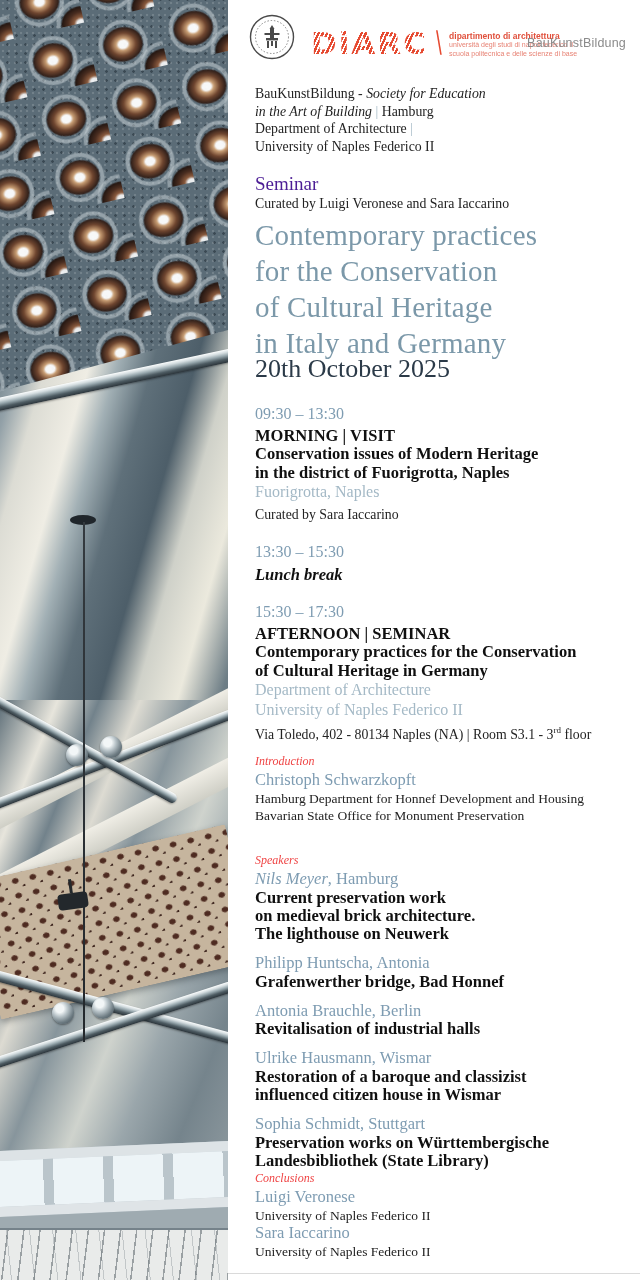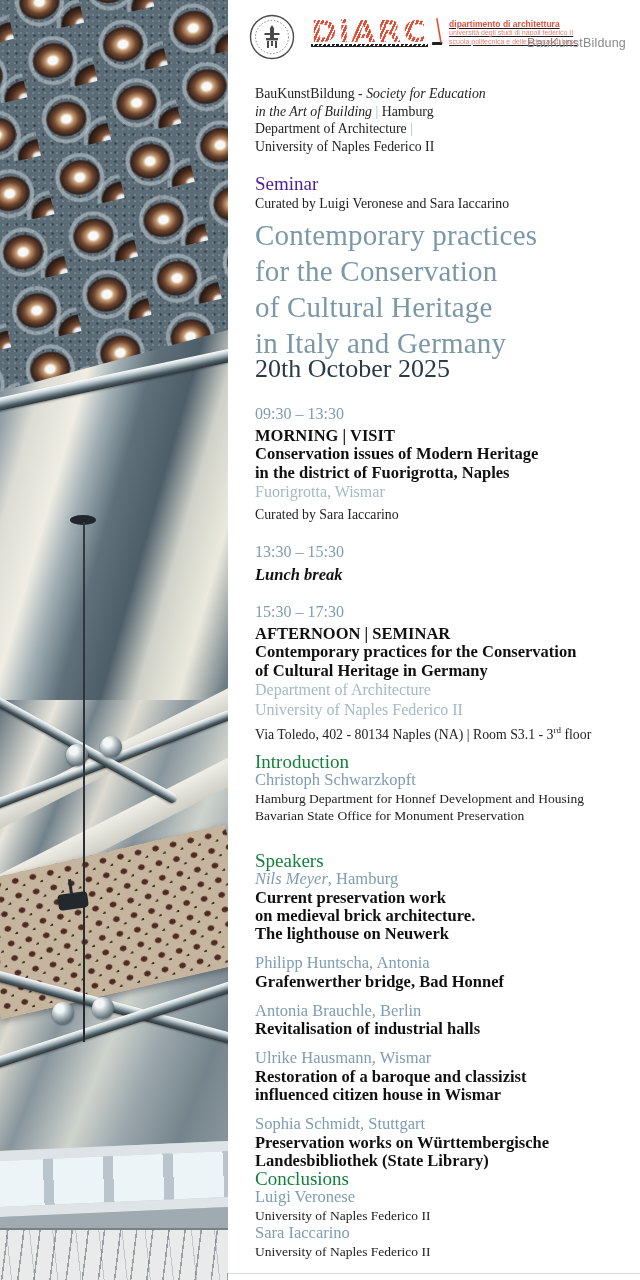--- a/index.html
+++ b/index.html
@@ -72,21 +72,21 @@
       repeating-linear-gradient(84deg, rgba(0,0,0,0) 0 11px, rgba(120,130,136,.35) 11px 12px, rgba(0,0,0,0) 12px 23px); }
 
   
   #content { position:absolute; left:228px; top:0; width:412px; height:1280px; background:#ffffff; }
   .blk { position:absolute; left:27px; right:12px; }
   .bottom-rule { position:absolute; left:0; right:0; top:1273px; height:1px; background:#dadada; }
 
   
   #hdr { top:12px; height:62px; }
   .seal { position:absolute; left:-6px; top:2px; width:46px; height:46px; }
-  .diarc { position:absolute; left:56px; top:4px; display:flex; align-items:flex-start;text-decoration:underline; }
+  .diarc { position:absolute; left:56px; top:16px; display:flex; align-items:flex-start; }
   .diarc-word { position:relative; font-family:"DejaVu Sans","Liberation Sans",sans-serif;
     font-weight:800; font-size:31px; line-height:30px; letter-spacing:2px; color:#e64a31; }
   .diarc-word::after { content:""; position:absolute; inset:0;
     background:repeating-linear-gradient(115deg, rgba(0,0,0,0) 0 2.4px, #ffffff 2.4px 3.9px); }
   .diarc-slash { font-family:"DejaVu Sans",sans-serif; font-size:30px; line-height:28px;
     color:#e64a31; font-weight:300; margin:0 5px 0 6px; transform:skewX(-8deg); }
   .diarc-small { font-family:"Liberation Sans","DejaVu Sans",sans-serif; padding-top:3px; }
   .diarc-l1 { font-size:8.5px; font-weight:bold; color:#e0503c; line-height:10px; }
   .diarc-l2, .diarc-l3 { font-size:7px; color:#e78274; line-height:8.5px; }
   .bkb-logo { position:absolute; right:2px; top:24px; font-family:"Liberation Sans","DejaVu Sans",sans-serif;
@@ -110,21 +110,21 @@
   .time { color:#7e9cb2; font-size:16px; line-height:19px; margin-bottom:4px; }
   .bold { font-weight:bold; font-size:16.5px; line-height:18.4px; color:#101010; }
   .loc { color:#a4b9c6; font-size:16px; line-height:19.5px; }
   .note { font-size:13.8px; line-height:17px; margin-top:4px; color:#222; }
   .addr { font-size:13.8px; line-height:17px; margin-top:3px; color:#222; }
   .addr sup { font-size:9px; }
   #sesA { top:404px; } #sesB { top:542px; } #sesC { top:602px; }
   .lunch { font-weight:bold; font-style:italic; font-size:16.5px; line-height:20px; color:#101010; }
 
   
-  .sec-label { font-size:19px; line-height:19px; color:#15803d; }
+  .sec-label { font-style:italic; font-size:12px; line-height:19px; color:#ef4444; }
   .pname { color:#7e9cb2; font-size:16.5px; line-height:18.8px; }
   .paff { font-size:13.5px; line-height:17.4px; color:#222; }
   .talk { font-weight:bold; font-size:16.5px; line-height:18px; color:#101010; }
   .grp { margin-top:11px; }
   #intro { top:752px; } #speakers { top:851px; } #concl { top:1169px; }
 </style>
 </head>
 <body>
 
 <div id="page">
@@ -203,21 +203,21 @@
       <div>of Cultural Heritage</div>
       <div>in Italy and Germany</div>
     </div>
     <div class="blk" id="date">20th October 2025</div>
 
     <div class="blk" id="sesA">
       <div class="time">09:30 – 13:30</div>
       <div class="bold">MORNING | VISIT</div>
       <div class="bold">Conservation issues of Modern Heritage</div>
       <div class="bold">in the district of Fuorigrotta, Naples</div>
-      <div class="loc">Fuorigrotta, Wismar</div>
+      <div class="loc">Fuorigrotta, Naples</div>
       <div class="note">Curated by Sara Iaccarino</div>
     </div>
 
     <div class="blk" id="sesB">
       <div class="time">13:30 – 15:30</div>
       <div class="lunch">Lunch break</div>
     </div>
 
     <div class="blk" id="sesC">
       <div class="time">15:30 – 17:30</div>

